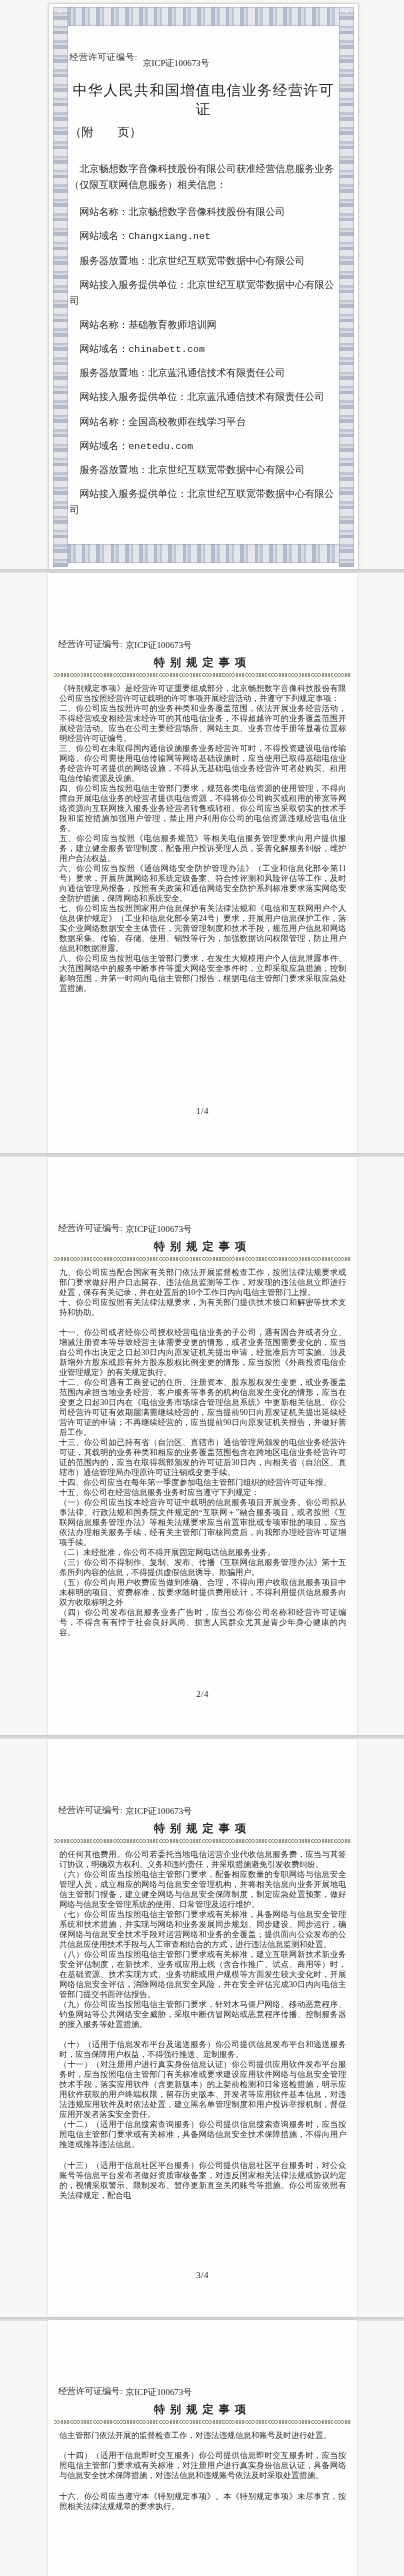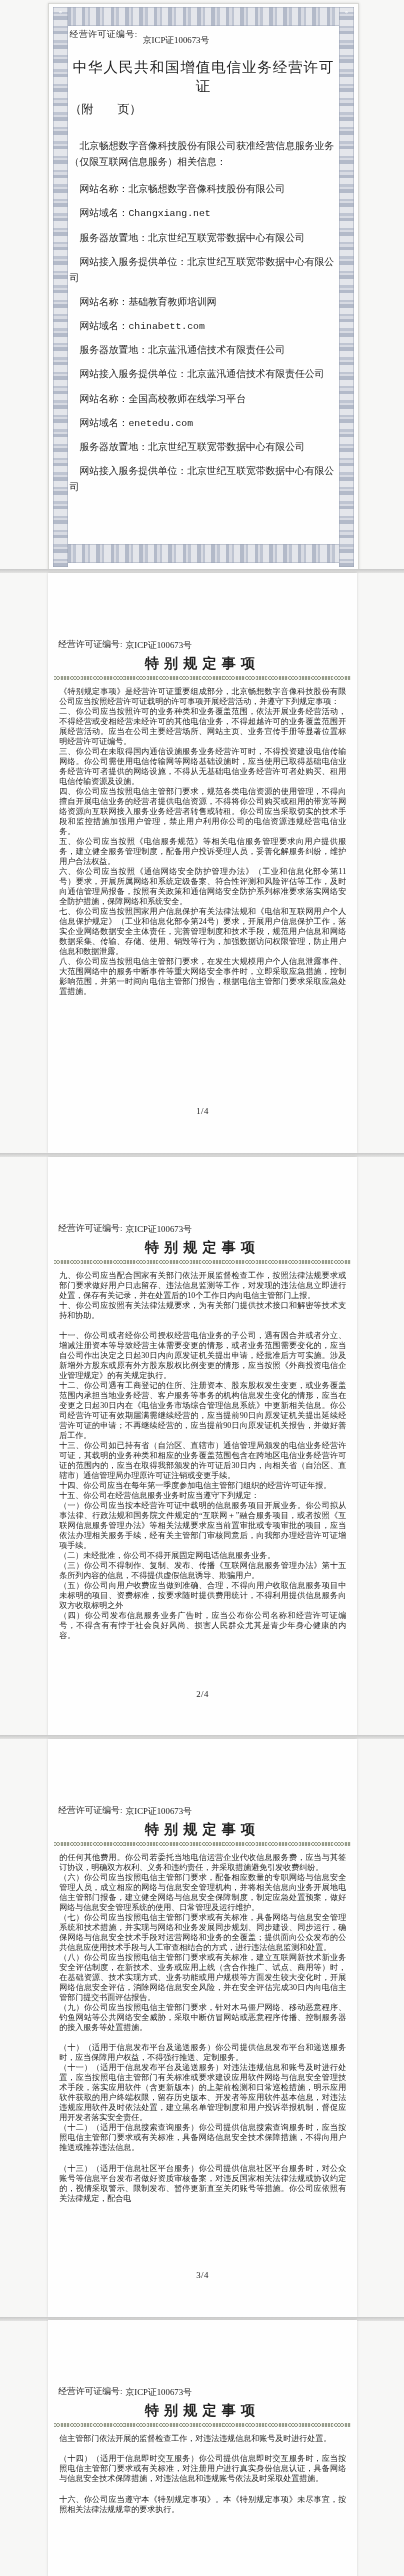--- a/index.html
+++ b/index.html
@@ -27,37 +27,37 @@
   .band.h{left:3.6px;right:3.6px;height:19px;}
   .band.v{top:3.6px;bottom:3.6px;width:15.5px;
       background:
       radial-gradient(circle 2.1px at 50% 5.2px,rgba(255,255,255,.55) 1px,transparent 1.5px),
       repeating-linear-gradient(0deg,#b3bac9 0 3.6px,#d8dbe3 3.6px 5.7px,#bfc5d2 5.7px 8.2px,#e4e6eb 8.2px 14.4px);}
   .band.top{top:3.6px;}
   .band.bottom{bottom:7.7px;}
   .band.left{left:3.6px;}
   .band.right{right:3.6px;}
   .cert-inner{position:absolute;left:20.6px;right:20.6px;top:25px;}
-  .cert-no{font-size:8.8px;}
+  .cert-no{margin-top:23px;font-size:8.8px;}
   .cert-no .no-label{letter-spacing:0.5px;}
   .cert-no .no-value{display:inline-block;transform:translate(5.2px,5.7px);font-size:8.8px;}
   .cert-title{margin-top:17.5px;text-align:center;font-size:14.4px;font-weight:normal;letter-spacing:1px;}
   .cert-subtitle{margin-top:5.2px;text-align:left;font-size:12px;font-weight:normal;}
   .cert-body{margin-top:20.6px;font-size:9.8px;line-height:16px;font-family:Liberation Mono, monospace;}
   .cert-intro{text-indent:1em;margin-bottom:11.3px;}
   .field{text-indent:1em;margin-bottom:8.2px;}
   
   .prov{padding:0;}
   #prov1{top:573px;height:580px;}
   #prov2{top:1157px;height:579px;}
   #prov3{top:1739px;height:578px;}
   #prov4{top:2320px;height:549px;}
   .prov-head{padding:66px 10.3px 0 10.3px;font-size:8.8px;}
   .prov-head .no-value{display:inline-block;transform:translate(3.1px,1px);}
-  .prov-title{text-align:center;font-size:14px;font-weight:bold;letter-spacing:5.2px;margin-top:4.1px;}
+  .prov-title{text-align:center;font-size:11px;font-weight:bold;letter-spacing:5.2px;margin-top:4.1px;}
   .title-divider{height:3.6px;margin:3.1px 6.2px 0 6.2px;background:
       repeating-linear-gradient(115deg,rgba(142,148,130,.9) 0 0.8px,transparent 0.8px 2.6px),
       repeating-linear-gradient(65deg,rgba(142,148,130,.9) 0 0.8px,#edeee9 0.8px 2.6px);}
   .prov-body{padding:7.2px 10.8px 0 11.3px;font-size:8px;line-height:10px;text-align:justify;}
   .para{margin:0;font-family:Liberation Serif, serif;}
   .para.spacer{height:10.3px;}
   .page-num{position:absolute;left:0;right:0;text-align:center;font-size:8.8px;letter-spacing:0.5px;}
   #prov1 .page-num,#prov2 .page-num,#prov3 .page-num{bottom:37px;}
 </style>
 </head>
@@ -214,21 +214,21 @@
   <div class="para">（七）你公司应当按照电信主管部门要求或有关标准，具备网络与信息安全管理系统和技术措施，并实现与网络和业务发展同步规划、同步建设、同步运行，确保网络与信息安全技术手段对运营网络和业务的全覆盖；提供面向公众发布的公共信息应使用技术手段与人工审查相结合的方式，进行违法信息监测和处置。</div>
 
   <div class="para">（八）你公司应当按照电信主管部门要求或有关标准，建立互联网新技术新业务安全评估制度，在新技术、业务或应用上线（含合作推广、试点、商用等）时，在基础资源、技术实现方式、业务功能或用户规模等方面发生较大变化时，开展网络信息安全评估，消除网络信息安全风险，并在安全评估完成30日内向电信主管部门提交书面评估报告。</div>
 
   <div class="para">（九）你公司应当按照电信主管部门要求，针对木马僵尸网络、移动恶意程序、钓鱼网站等公共网络安全威胁，采取中断仿冒网站或恶意程序传播、控制服务器的接入服务等处置措施。</div>
 
   <div class="para spacer"></div>
 
   <div class="para">（十）（适用于信息发布平台及递送服务）你公司提供信息发布平台和递送服务时，应当保障用户权益，不得强行推送、定制服务。</div>
 
-  <div class="para">（十一）（适用于信息发布平台及递送服务）对违法违规信息和账号及时进行处置，应当按照电信主管部门有关标准或要求建设应用软件网络与信息安全管理技术手段，落实应用软件（含更新版本）的上架前检测和日常巡检措施，明示应用软件获取的用户终端权限，留存历史版本、开发者等应用软件基本信息，对违法违规应用软件及时依法处置，建立黑名单管理制度和用户投诉举报机制，督促应用开发者落实安全责任。</div>
+  <div class="para">（十一）（对注册用户进行真实身份信息认证）你公司提供应用软件发布平台服务时，应当按照电信主管部门有关标准或要求建设应用软件网络与信息安全管理技术手段，落实应用软件（含更新版本）的上架前检测和日常巡检措施，明示应用软件获取的用户终端权限，留存历史版本、开发者等应用软件基本信息，对违法违规应用软件及时依法处置，建立黑名单管理制度和用户投诉举报机制，督促应用开发者落实安全责任。</div>
 
   <div class="para">（十二）（适用于信息搜索查询服务）你公司提供信息搜索查询服务时，应当按照电信主管部门要求或有关标准，具备网络信息安全技术保障措施，不得向用户推送或推荐违法信息。</div>
 
   <div class="para spacer"></div>
 
   <div class="para">（十三）（适用于信息社区平台服务）你公司提供信息社区平台服务时，对公众账号等信息平台发布者做好资质审核备案，对违反国家相关法律法规或协议约定的，视情采取警示、限制发布、暂停更新直至关闭账号等措施。你公司应依照有关法律规定，配合电</div>
 </div>
     <div class="page-num">3/4</div>
   </div>
 

